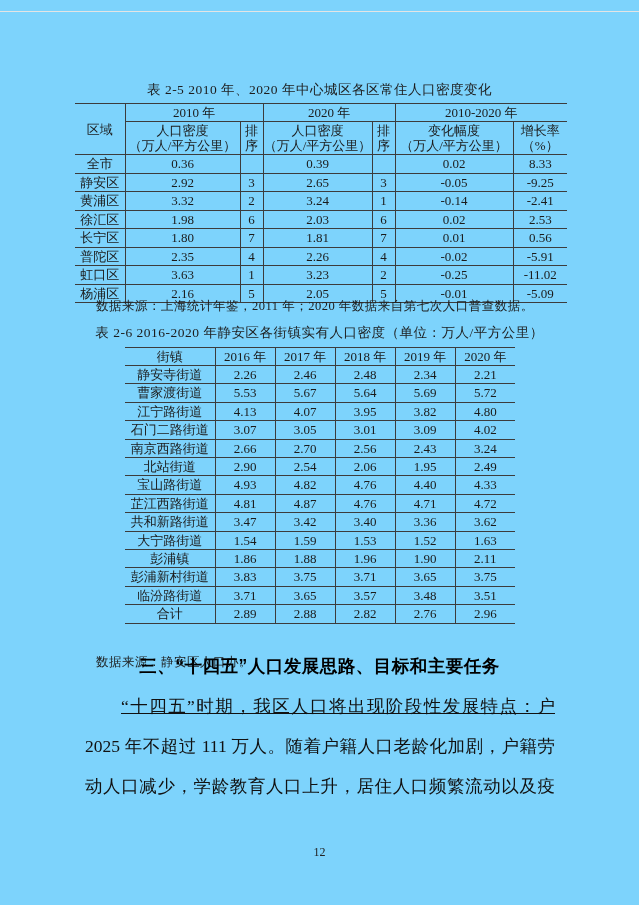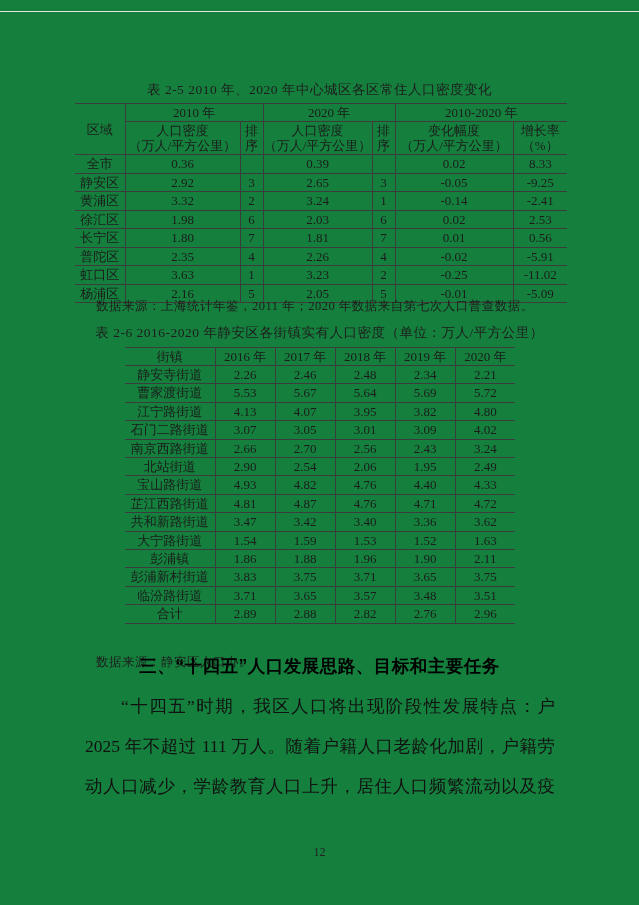--- a/index.html
+++ b/index.html
@@ -1,20 +1,20 @@
 <!DOCTYPE html>
 <html><head>
 <meta charset="utf-8">
 <style>
   * { margin:0; padding:0; box-sizing:border-box; }
   html,body { background:#fff; }
   .page {
     position:relative;
     width:639px; height:905px;
-    background:#15803d;
+    background:#7dd3fc;
     font-family:"Liberation Serif", serif;
     color:#222222;
     overflow:hidden;
   }
   .scan-edge {
     position:absolute; top:11px; left:0;
     width:100%; height:1px; background:#e4e4e4;
   }
   
   .tbl-title {
@@ -70,21 +70,21 @@
   .body-text {
     position:absolute; left:85px; top:686px; width:470px;
   }
   .body-line {
     height:40px; line-height:40px;
     font-size:17.5px; color:#111;
     text-align:justify;
     text-align-last:justify;
     white-space:nowrap;
   }
-  .body-line.first { padding-left:36px; }
+  .body-line.first { padding-left:36px;text-decoration:underline; }
   
   .page-number {
     position:absolute; left:0; top:845px; width:639px;
     text-align:center; font-size:12px; color:#222;
   }
 </style>
 </head>
 <body>
 
 <div class="page">

